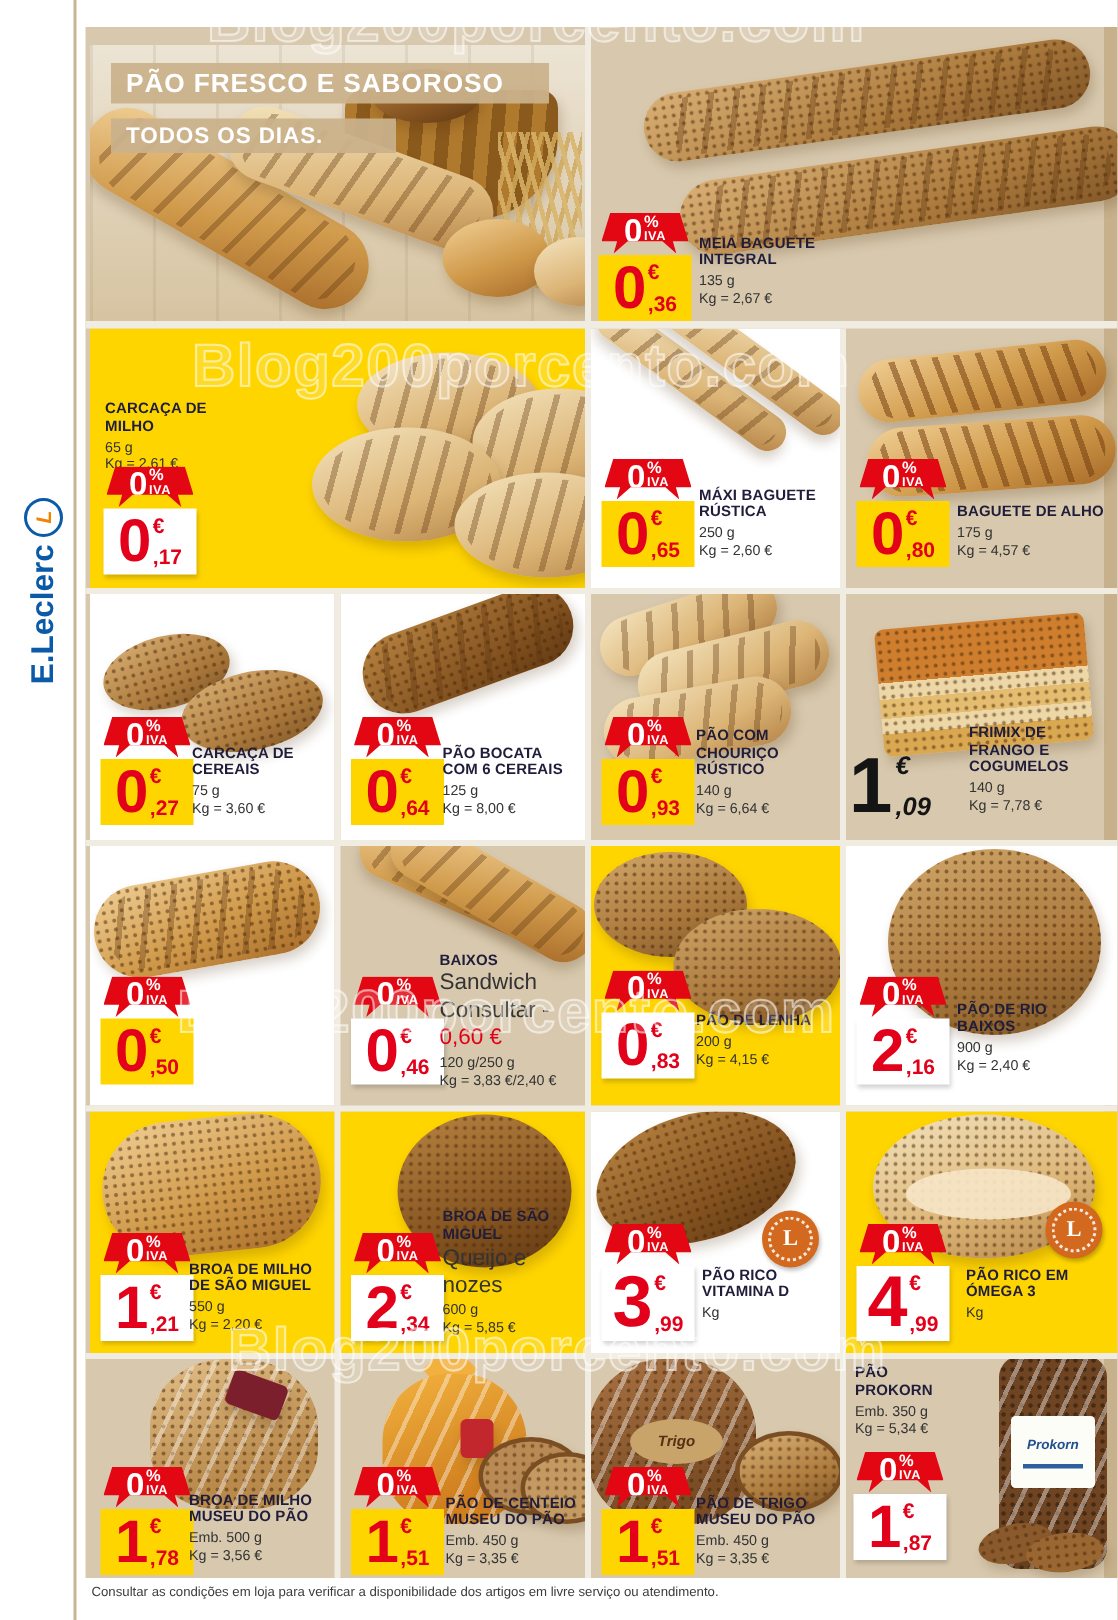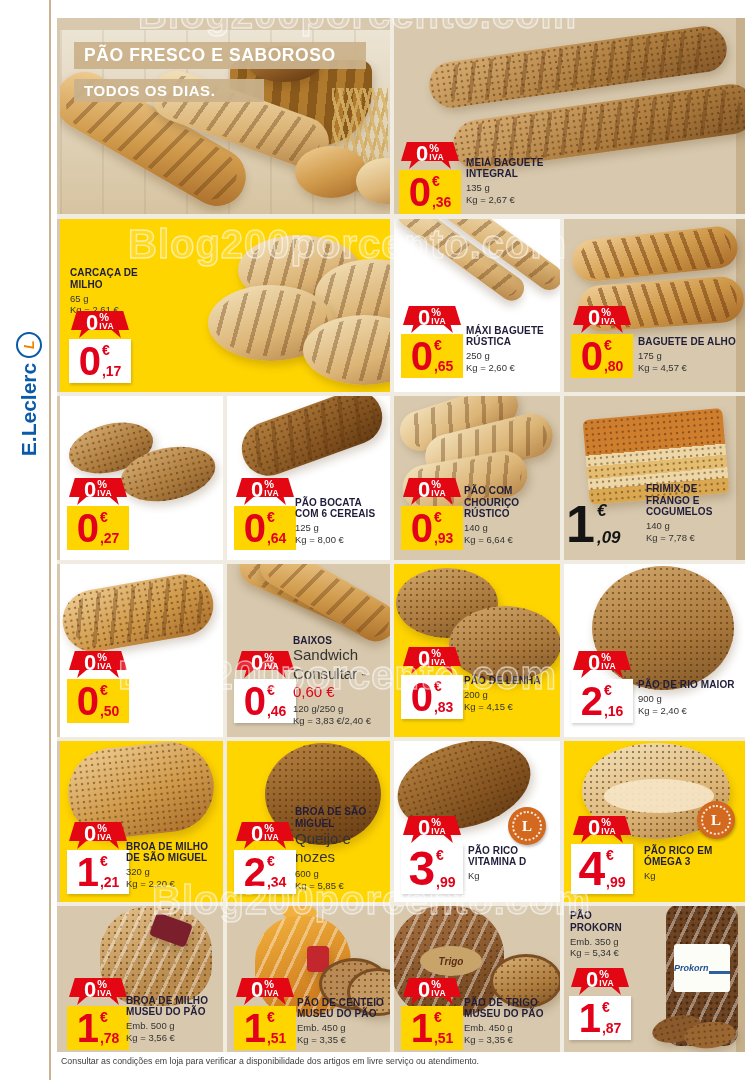--- a/index.html
+++ b/index.html
@@ -265,20 +265,25 @@
         </i>
       </div>
     <div class="pr ybox">
         <b class="pe">0</b>
         <i class="pc">
           <u>€</u>
           <u>,27</u>
         </i>
       </div>
   </div>
+  <div class="info" style="left:68px;bottom:14px;width:90px">
+    <div class="nm">CARCAÇA DE CEREAIS</div>
+    <div class="wt">75 g</div>
+    <div class="kg">Kg = 3,60 €</div>
+  </div>
 </div>
 
 <div class="cell whitec" style="left:227px;top:396px;width:163px;height:164px">
   <div class="ph">
     <div class="br pill g4 sd sc" style="left:12px;top:10px;width:146px;height:54px;transform:rotate(-20deg)"></div>
   </div>
   <div class="bcol" style="left:6px;bottom:10px">
     <div class="iva">
         <b class="z">0</b>
         <i class="pi">
@@ -442,21 +447,21 @@
       </div>
     <div class="pr wbox">
         <b class="pe">2</b>
         <i class="pc">
           <u>€</u>
           <u>,16</u>
         </i>
       </div>
   </div>
   <div class="info" style="left:74px;bottom:20px;width:100px">
-    <div class="nm">PÃO DE RIO MAIOR</div>
+    <div class="nm">PÃO DE RIO BAIXOS</div>
     <div class="wt">900 g</div>
     <div class="kg">Kg = 2,40 €</div>
   </div>
 </div>
 
 <div class="cell yellow" style="left:60px;top:741px;width:163px;height:161px">
   <div class="ph">
     <div class="br pill g1 sd" style="left:8px;top:4px;width:146px;height:90px;transform:rotate(-6deg)"></div>
   </div>
   <div class="bcol" style="left:6px;bottom:8px">
@@ -470,21 +475,21 @@
     <div class="pr wbox">
         <b class="pe">1</b>
         <i class="pc">
           <u>€</u>
           <u>,21</u>
         </i>
       </div>
   </div>
   <div class="info" style="left:66px;bottom:12px;width:94px">
     <div class="nm">BROA DE MILHO DE SÃO MIGUEL</div>
-    <div class="wt">320 g</div>
+    <div class="wt">550 g</div>
     <div class="kg">Kg = 2,20 €</div>
   </div>
 </div>
 
 <div class="cell yellow" style="left:227px;top:741px;width:163px;height:161px">
   <div class="ph">
     <div class="br lf g4 sd" style="left:38px;top:2px;width:116px;height:102px"></div>
   </div>
   <div class="bcol" style="left:6px;bottom:8px">
     <div class="iva">
@@ -655,21 +660,21 @@
   <div class="info" style="left:70px;bottom:6px;width:94px">
     <div class="nm">PÃO DE TRIGO MUSEU DO PÃO</div>
     <div class="wt">Emb. 450 g</div>
     <div class="kg">Kg = 3,35 €</div>
   </div>
 </div>
 
 <div class="cell" style="left:564px;top:906px;width:181px;height:146px">
   <div class="ph">
     <div class="bag gloss" style="left:102px;top:-2px;width:72px;height:142px;border-radius:14px;background:#6e4423;background-image:radial-gradient(rgba(40,22,6,.55) 1.2px,transparent 1.8px);background-size:6px 6px"></div>
-    <div class="br" style="left:110px;top:38px;width:56px;height:48px;border-radius:3px;background:#fdfdf8;box-shadow:none;display:flex;flex-direction:row;align-items:center;justify-content:center">
+    <div class="br" style="left:110px;top:38px;width:56px;height:48px;border-radius:3px;background:#fdfdf8;box-shadow:none;display:flex;flex-direction:column;align-items:center;justify-content:center">
       <span class="lbl-script" style="font-size:9px;color:#1f4f8f">Prokorn</span>
       <span style="display:block;width:40px;height:3px;background:#2f5f9f;margin-top:8px"></span>
     </div>
     <div class="br lf sd" style="left:88px;top:110px;width:50px;height:26px;background:#8a5a2c;transform:rotate(-12deg)"></div>
     <div class="br lf sd" style="left:120px;top:116px;width:52px;height:26px;background:#9a6632;transform:rotate(-6deg)"></div>
   </div>
   <div class="info" style="left:6px;top:4px;width:70px">
     <div class="nm">PÃO PROKORN</div>
     <div class="wt">Emb. 350 g</div>
     <div class="kg">Kg = 5,34 €</div>

